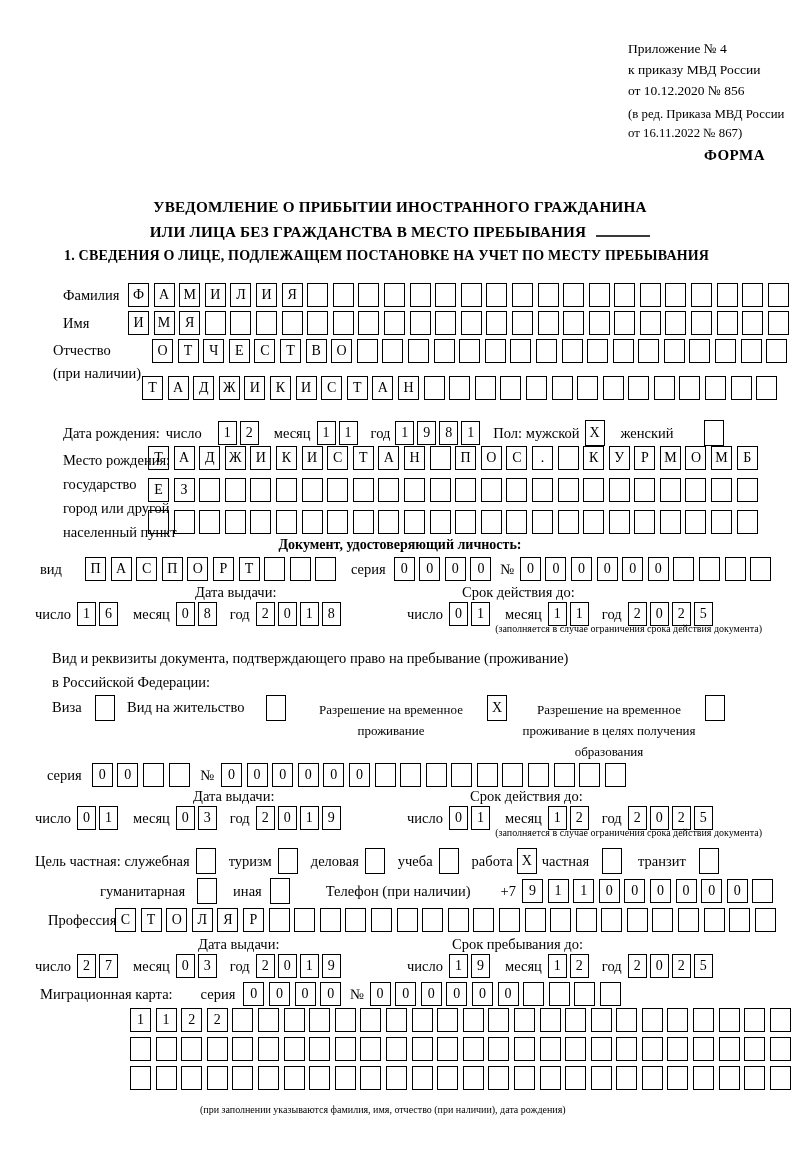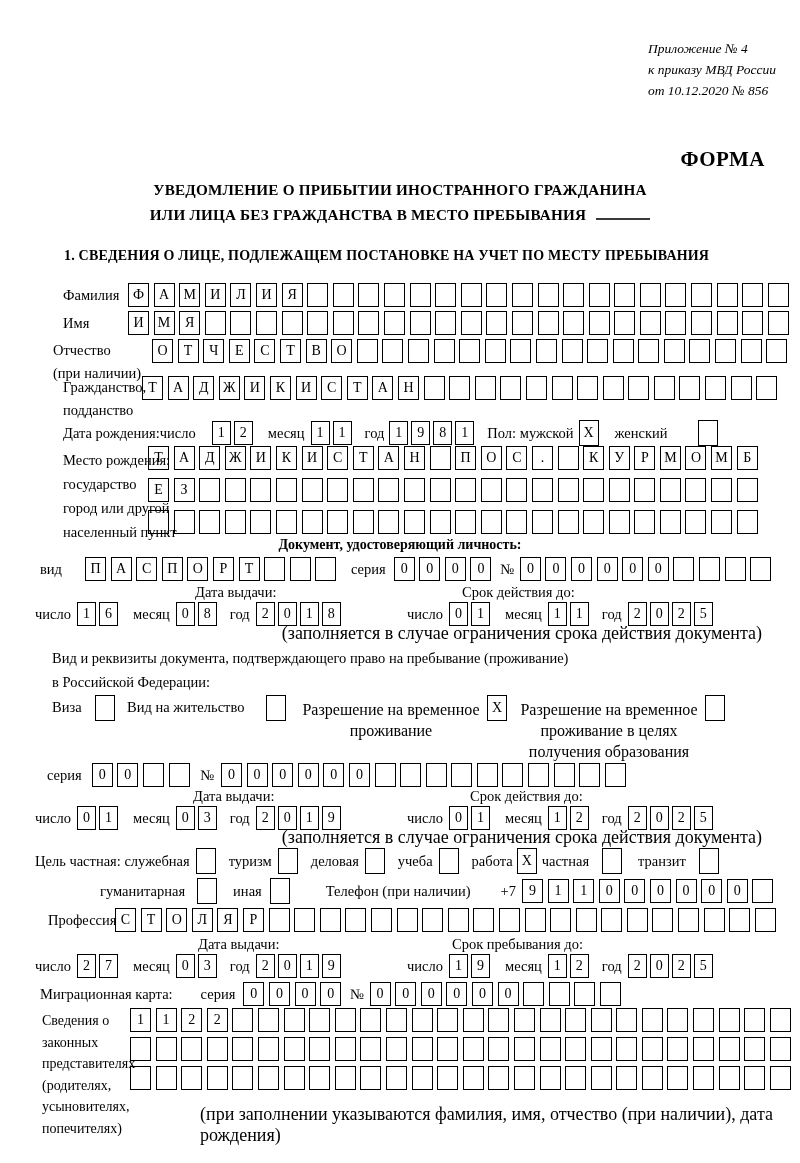--- a/index.html
+++ b/index.html
@@ -14,44 +14,48 @@
   .boxes { display:inline-flex; flex:none; }
   .cell {
     display:inline-flex; align-items:center; justify-content:center;
     width:21px; height:24px; border:1.5px solid #000; box-sizing:border-box;
     margin-right:4.6px; font-size:14px; flex:none;
   }
   .dt .cell { width:19px; margin-right:3px; }
   .chkbox .cell { width:20px; height:26px; margin-right:0; }
   .appendix { font-size:13.5px; line-height:21px; }
   .appendix .sub { font-size:12.8px; line-height:19px; }
-  .forma { font-weight:bold; font-size:21px; letter-spacing:.5px; }
+  .forma { font-weight:bold; font-size:15px; letter-spacing:.5px; }
   .title { text-align:center; font-weight:bold; font-size:15.2px; line-height:25px; letter-spacing:.2px; }
   .title-underline { display:inline-block; width:54px; border-bottom:2.5px solid #3a3a3a; height:14px; margin-left:10px; }
   .section-heading { font-weight:bold; font-size:14px; letter-spacing:.2px; }
   .doc-heading { font-weight:bold; font-size:14px; text-align:center; width:100%; }
   .labelcol { line-height:23px; font-size:14.5px; }
-  .permit-label { font-size:16px; line-height:21px; text-align:center; }
-  .note { font-size:18px; }
+  .permit-label { font-size:13px; line-height:21px; text-align:center; }
+  .note { font-size:10px; }
   .dl .dlbl { margin-right:6px; flex:none; }
 </style>
 </head>
 <body>
 
 <div class="page">
 
-  <div class="abs appendix" style="left:648px; top:38px;font-style:italic;">
+  <div class="abs appendix" style="left:628px; top:38px;">
     <div>Приложение № 4</div>
     <div>к приказу МВД России</div>
     <div>от 10.12.2020 № 856</div>
+    <div class="sub" style="margin-top:4px;">
+      <div>(в ред. Приказа МВД России</div>
+      <div>от 16.11.2022 № 867)</div>
+    </div>
   </div>
 
   <div class="abs forma" style="right:35px; top:147px;">ФОРМА</div>
 
-  <div class="abs title" style="left:30px; top:177px; width:740px;">
+  <div class="abs title" style="left:30px; top:194px; width:740px;">
     <div>УВЕДОМЛЕНИЕ О ПРИБЫТИИ ИНОСТРАННОГО ГРАЖДАНИНА</div>
     <div>
       <span>ИЛИ ЛИЦА БЕЗ ГРАЖДАНСТВА В МЕСТО ПРЕБЫВАНИЯ</span><span class="title-underline"></span>
     </div>
   </div>
 
   <div class="abs section-heading" style="left:64px; top:248px;">1. СВЕДЕНИЯ О ЛИЦЕ, ПОДЛЕЖАЩЕМ ПОСТАНОВКЕ НА УЧЕТ ПО МЕСТУ ПРЕБЫВАНИЯ</div>
 
   <div class="abs row" style="left:63px; top:283px;">
     <span class="lbl" style="width:65px;">Фамилия</span>
@@ -142,24 +146,20 @@
       <span class="cell"></span>
       <span class="cell"></span>
       <span class="cell"></span>
       <span class="cell"></span>
       <span class="cell"></span>
       <span class="cell"></span>
       <span class="cell"></span>
       <span class="cell"></span>
     </div>
 
-  <div class="abs labelcol" style="left:63px; top:376px;">
-    <div>Гражданство,</div>
-    <div>подданство</div>
-  </div>
   <div class="abs boxes" style="left:142px; top:376px;">
       <span class="cell">Т</span>
       <span class="cell">А</span>
       <span class="cell">Д</span>
       <span class="cell">Ж</span>
       <span class="cell">И</span>
       <span class="cell">К</span>
       <span class="cell">И</span>
       <span class="cell">С</span>
       <span class="cell">Т</span>
@@ -175,21 +175,21 @@
       <span class="cell"></span>
       <span class="cell"></span>
       <span class="cell"></span>
       <span class="cell"></span>
       <span class="cell"></span>
       <span class="cell"></span>
       <span class="cell"></span>
     </div>
 
   <div class="abs row" style="left:63px; top:420px;">
-    <span class="lbl" style="margin-right:0;">Дата рождения:</span>
+    <span class="lbl" style="margin-right:6px;">Дата рождения:</span>
     <span class="lbl" style="margin-right:16px;">число</span>
     <span class="boxes dt" style="margin-right:12px;">
         <span class="cell">1</span>
         <span class="cell">2</span>
       </span>
     <span class="lbl" style="margin-right:6px;">месяц</span>
     <span class="boxes dt" style="margin-right:10px;">
         <span class="cell">1</span>
         <span class="cell">1</span>
       </span>
@@ -616,28 +616,20 @@
         <span class="cell">0</span>
         <span class="cell">0</span>
         <span class="cell">0</span>
         <span class="cell"></span>
         <span class="cell"></span>
         <span class="cell"></span>
         <span class="cell"></span>
       </span>
   </div>
 
-  <div class="abs labelcol" style="left:42px; top:1010px; line-height:21.5px; font-size:14px;">
-    <div>Сведения о</div>
-    <div>законных</div>
-    <div>представителях</div>
-    <div>(родителях,</div>
-    <div>усыновителях,</div>
-    <div>попечителях)</div>
-  </div>
   <div class="abs boxes" style="left:130px; top:1008px;">
       <span class="cell">1</span>
       <span class="cell">1</span>
       <span class="cell">2</span>
       <span class="cell">2</span>
       <span class="cell"></span>
       <span class="cell"></span>
       <span class="cell"></span>
       <span class="cell"></span>
       <span class="cell"></span>

